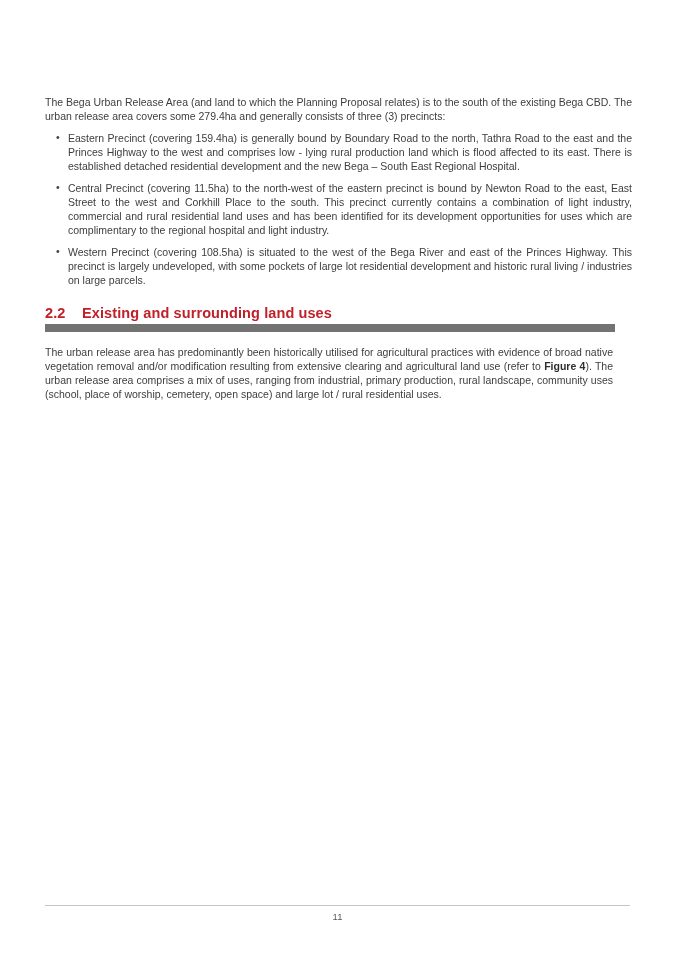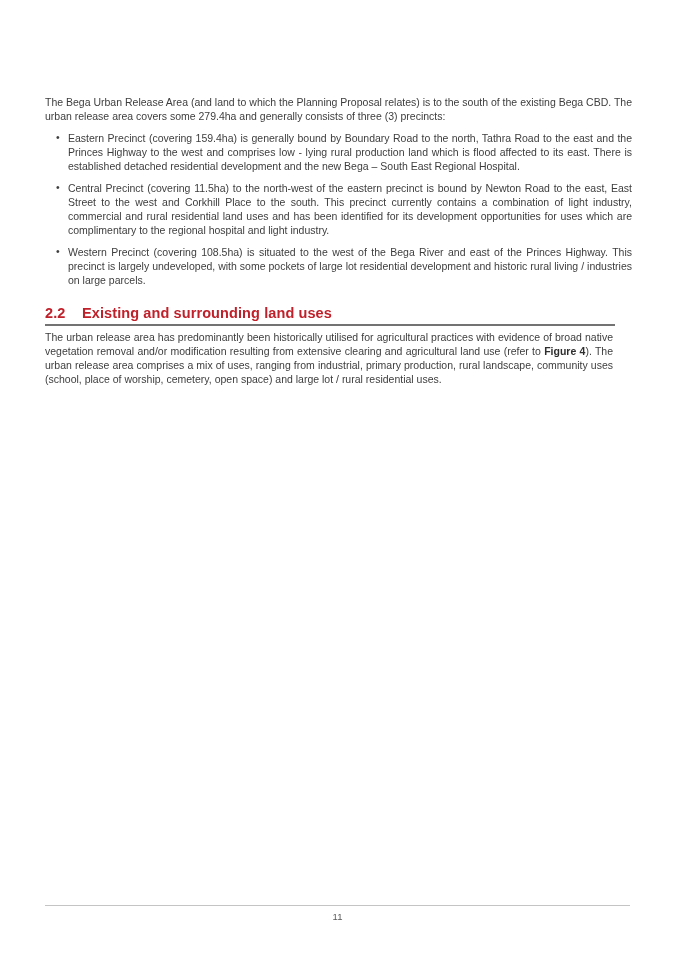--- a/index.html
+++ b/index.html
@@ -50,31 +50,31 @@
     top: -1px;
     font-size: 10.5px;
   }
   .section-heading {
     margin: 18px 0 0 0;
     width: 570px;
     font-size: 14.5px;
     font-weight: bold;
     line-height: 16px;
     color: #c0202a;
-    border-bottom: 2px solid #737373;
+    border-bottom: 8px solid #737373;
     padding-bottom: 3px;
     letter-spacing: 0.1px;
   }
   .heading-number {
     display: inline-block;
     width: 37px;
   }
   .para-narrow {
     width: 568px;
-    margin-top: 4px;
+    margin-top: 13px;
   }
   .para-narrow strong {
     color: #2e2e2e;
   }
   .footer-line {
     position: absolute;
     left: 45px;
     top: 905px;
     width: 585px;
     height: 1px;

